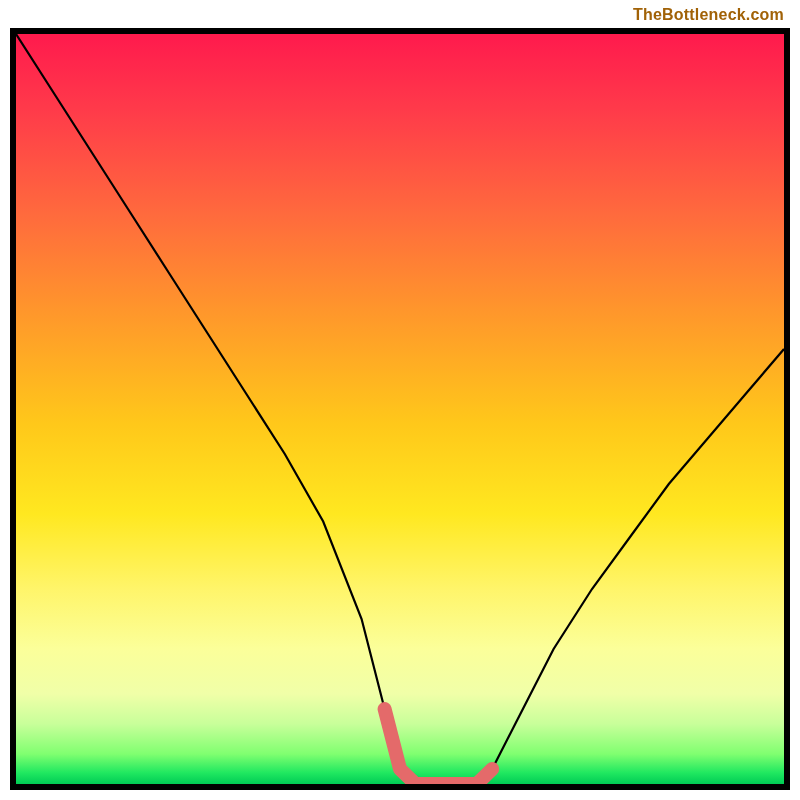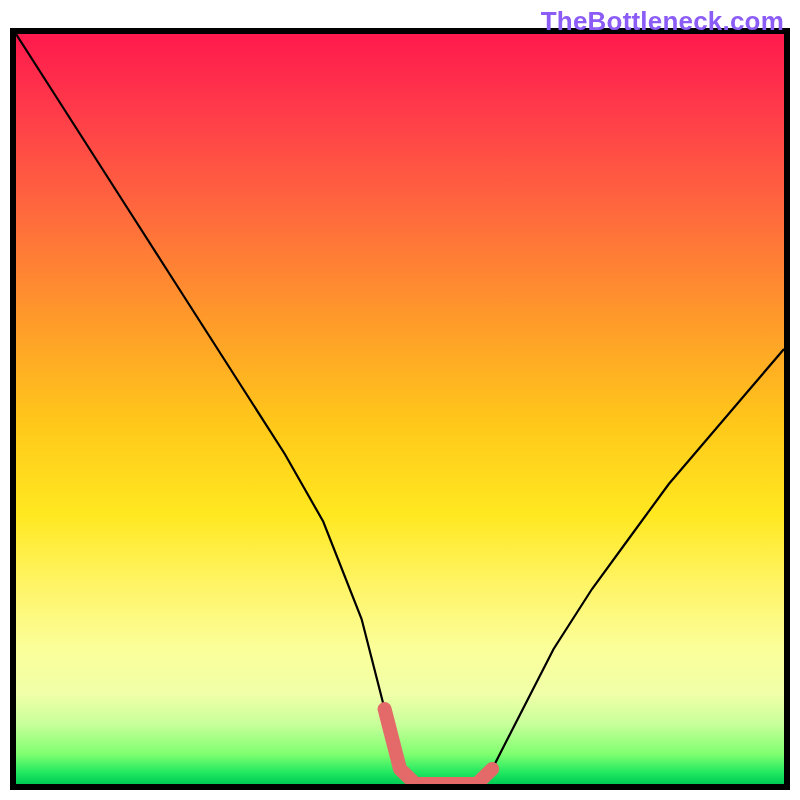--- a/index.html
+++ b/index.html
@@ -8,22 +8,22 @@
     background: #ffffff;
     width: 800px;
     height: 800px;
     position: relative;
     font-family: Arial, Helvetica, sans-serif;
   }
   .watermark {
     position: absolute;
     top: 6px;
     right: 16px;
-    color: #8b5cf6;
-    font-size: 26px;
+    color: #a16207;
+    font-size: 16px;
     font-weight: 600;
     letter-spacing: 0.2px;
     z-index: 10;
   }
   .chart-frame {
     position: absolute;
     top: 28px;
     left: 10px;
     width: 780px;
     height: 762px;

